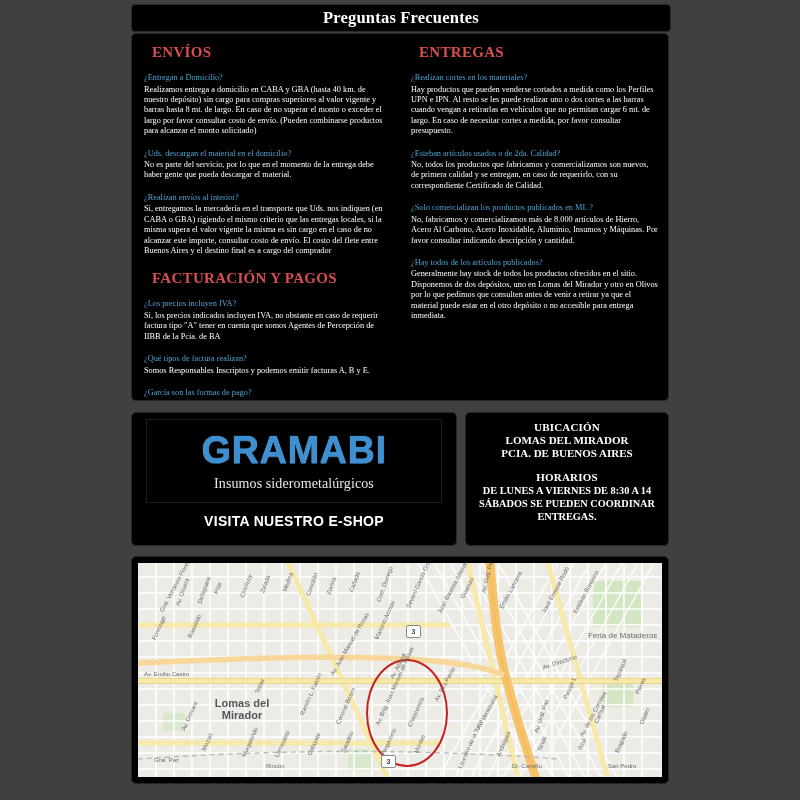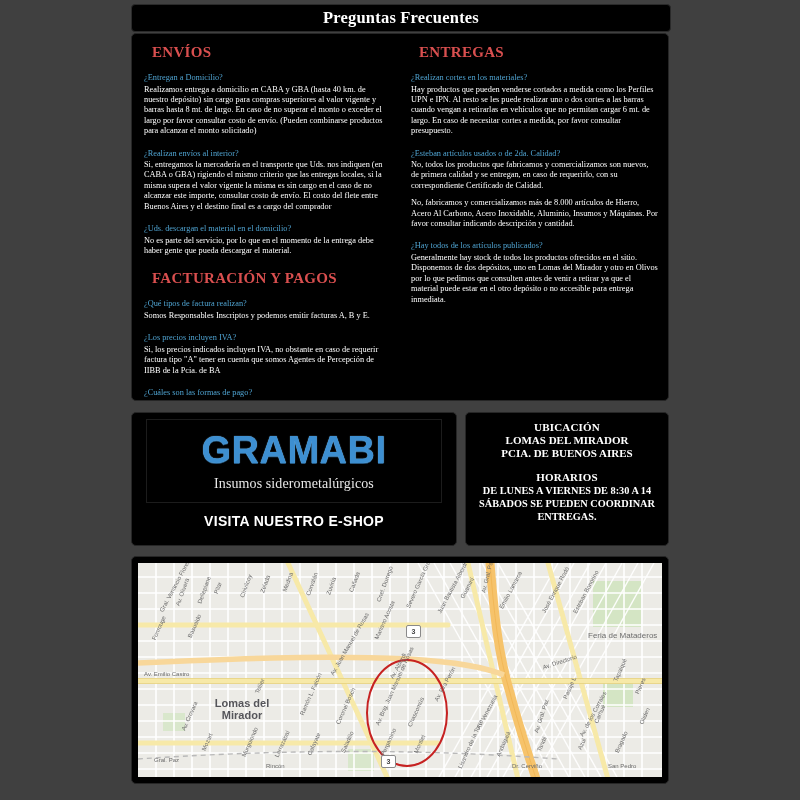--- a/index.html
+++ b/index.html
@@ -256,55 +256,56 @@
   <div class="faq-panel">
 
     <div class="faq-col left">
       <div class="section-head">ENVÍOS</div>
 
       <div class="qa">
         <p class="q">¿Entregan a Domicilio?</p>
         <p class="a">Realizamos entrega a domicilio en CABA y GBA (hasta 40 km. de nuestro depósito) sin cargo para compras superiores  al valor vigente  y barras hasta 8 mt. de largo. En caso de no superar el monto o exceder el largo por favor consultar costo de envío. (Pueden combinarse productos para alcanzar el monto solicitado)</p>
       </div>
       <div class="qa">
+        <p class="q">¿Uds. descargan el material en el domicilio?</p>
+        <p class="a">No es parte del servicio, por lo que en el momento de la entrega debe haber gente que pueda descargar el material.</p>
+      </div>
+      <div class="qa">
         <p class="q">¿Realizan envíos al interior?</p>
         <p class="a">Si, entregamos la mercadería en el transporte que Uds. nos indiquen (en CABA o GBA) rigiendo el mismo criterio que las entregas locales, si la misma supera el valor vigente la misma es sin cargo en el caso de no alcanzar este importe, consultar costo de envío. El costo del flete entre Buenos Aires y el destino final es a cargo del comprador</p>
       </div>
-      <div class="qa">
-        <p class="q">¿Uds. descargan el material en el domicilio?</p>
-        <p class="a">No es parte del servicio, por lo que en el momento de la entrega debe haber gente que pueda descargar el material.</p>
-      </div>
 
       <div class="section-head spaced">FACTURACIÓN Y PAGOS</div>
 
+      <div class="qa">
+        <p class="q">¿Los precios incluyen IVA?</p>
+        <p class="a">Si, los precios indicados incluyen IVA, no obstante en caso de requerir factura tipo "A" tener en cuenta que somos Agentes de Percepción de IIBB de la Pcia. de BA</p>
+      </div>
       <div class="qa">
         <p class="q">¿Qué tipos de factura realizan?</p>
         <p class="a">Somos Responsables Inscriptos y podemos emitir facturas A, B y E.</p>
       </div>
       <div class="qa">
-        <p class="q">¿Los precios incluyen IVA?</p>
-        <p class="a">Si, los precios indicados incluyen IVA, no obstante en caso de requerir factura tipo "A" tener en cuenta que somos Agentes de Percepción de IIBB de la Pcia. de BA</p>
-      </div>
-      <div class="qa">
-        <p class="q">¿Cuáles son las formas de pago?</p>
+        <p class="q">¿García son las formas de pago?</p>
       </div>
     </div>
 
     <div class="faq-col right">
       <div class="section-head">ENTREGAS</div>
 
       <div class="qa">
         <p class="q">¿Realizan cortes en los materiales?</p>
         <p class="a">Hay productos que pueden venderse cortados a medida como los Perfiles UPN e IPN. Al resto se les puede realizar uno o dos cortes a las barras cuando vengan a retirarlas en vehículos que no permitan cargar 6 mt. de largo. En caso de necesitar cortes a medida, por favor consultar presupuesto.</p>
       </div>
       <div class="qa">
         <p class="q">¿Esteban artículos usados o de 2da. Calidad?</p>
         <p class="a">No, todos los productos que fabricamos y comercializamos son nuevos, de primera calidad y se entregan, en caso de requerirlo, con su correspondiente Certificado de Calidad.</p>
       </div>
       <div class="qa">
+        <p class="q">¿Solo comercializan los productos publicados en ML ?</p>
         <p class="a">No, fabricamos y comercializamos más de 8.000 artículos de Hierro, Acero Al Carbono, Acero Inoxidable, Aluminio, Insumos y Máquinas. Por favor consultar indicando descripción y cantidad.</p>
       </div>
       <div class="qa">
         <p class="q">¿Hay todos de los artículos publicados?</p>
         <p class="a">Generalmente hay stock de todos los productos ofrecidos en el sitio. Disponemos de dos depósitos, uno en Lomas del Mirador y otro en Olivos por lo que pedimos que consulten antes de venir a retirar ya que el material puede estar en el otro depósito o no accesible para entrega inmediata.</p>
       </div>
     </div>
 
   </div>
 

